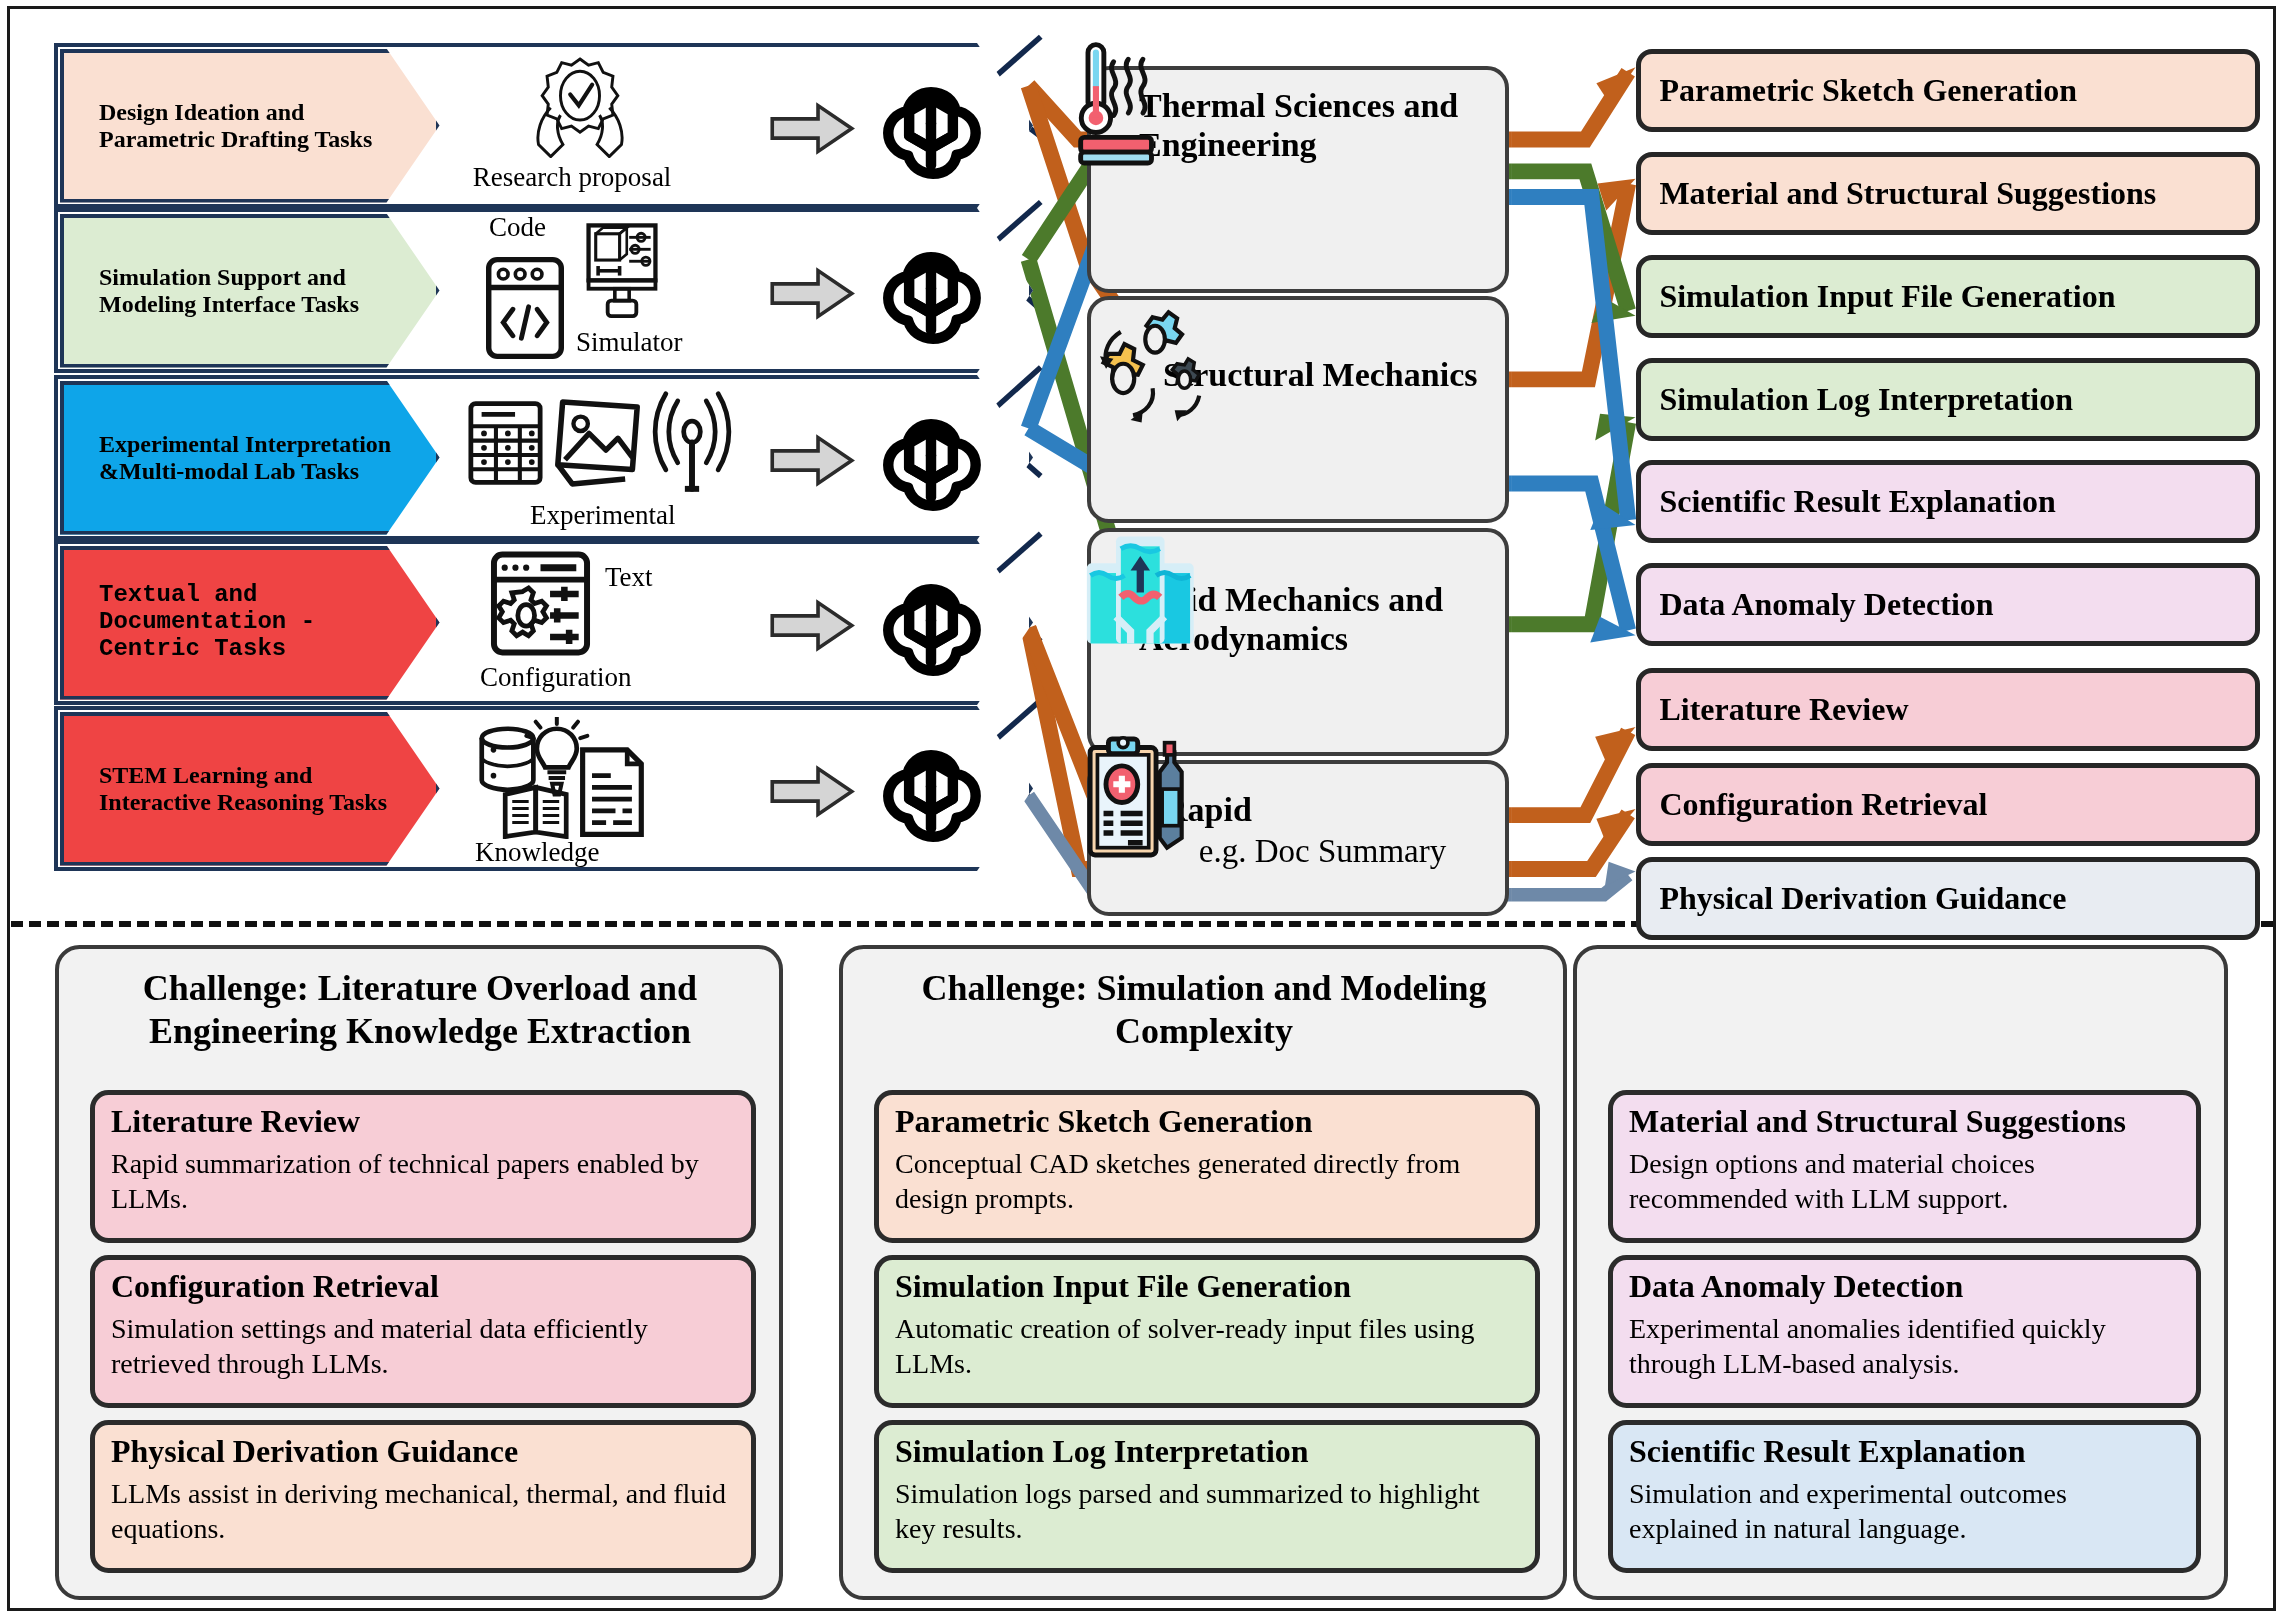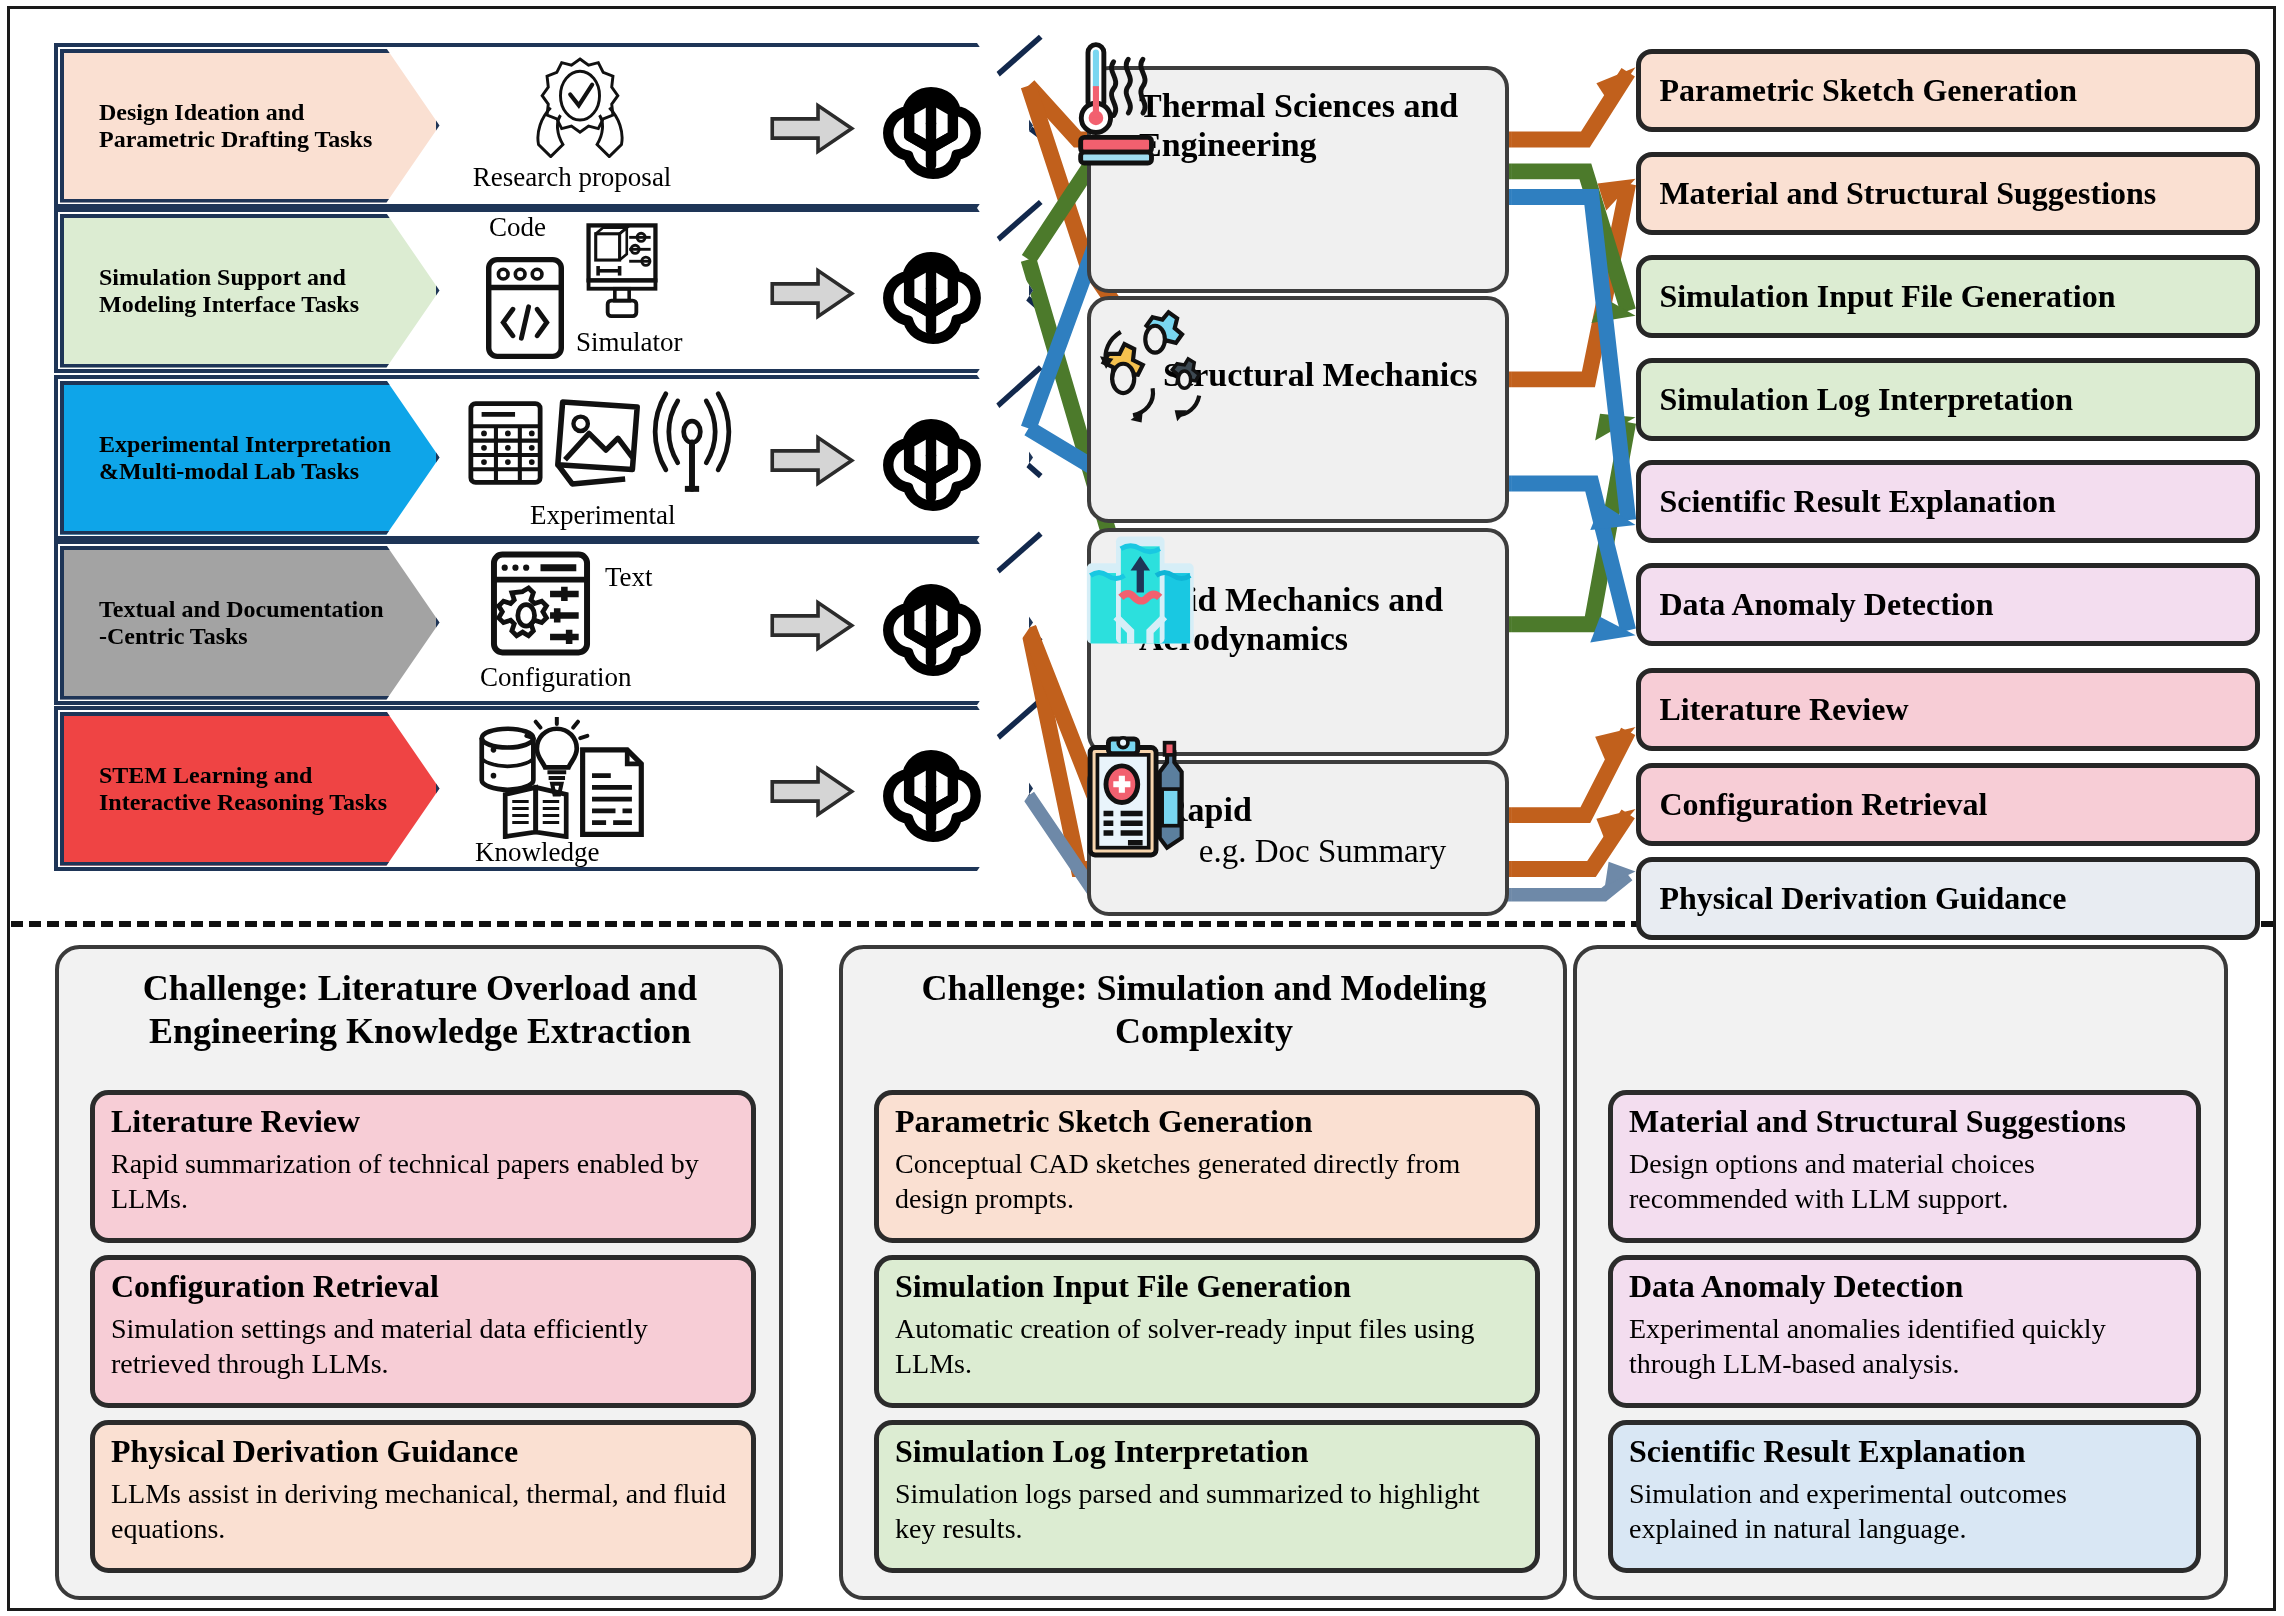--- a/index.html
+++ b/index.html
@@ -301,21 +301,21 @@
           <path d="M60 25v26"></path>
             <path d="M83 64L60 77"></path>
             <path d="M37 64l23 13"></path>
           <path d="M60 51v44"></path>
         </g>
       </svg>
     </div>
 
     <div class="task-row" style="left:54px; top:540px;">
       <div class="chev-outer"></div>
-      <div class="chev-inner" style="background:#a3a3a3;">
+      <div class="chev-inner" style="background:#ef4444;font-family:Liberation Mono, monospace;">
         <div class="lbl">Textual and Documentation -Centric Tasks</div>
       </div>
       <div class="row-icons">
         <svg style="position:absolute;left:32px;top:11px;" width="101" height="105" viewBox="0 0 84 88">
           <rect x="3" y="3" width="78" height="82" rx="7" fill="none" stroke="#111" stroke-width="5"></rect>
           <path d="M3 24 H81" stroke="#111" stroke-width="5"></path>
           <circle cx="12" cy="14" r="2.6" fill="#111"></circle>
             <circle cx="21" cy="14" r="2.6" fill="#111"></circle>
             <circle cx="30" cy="14" r="2.6" fill="#111"></circle>
           <path d="M42 14 H72" stroke="#111" stroke-width="6"></path>

